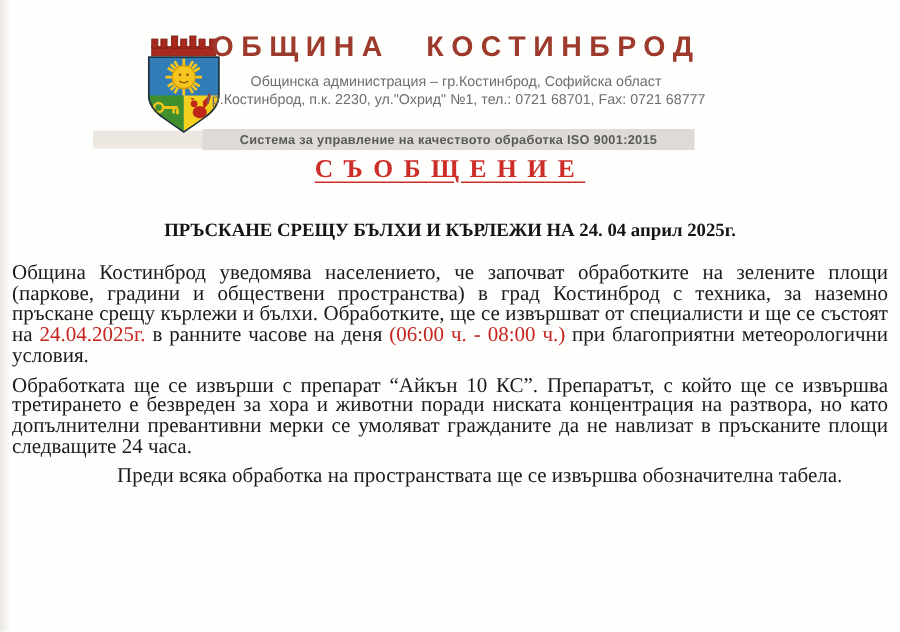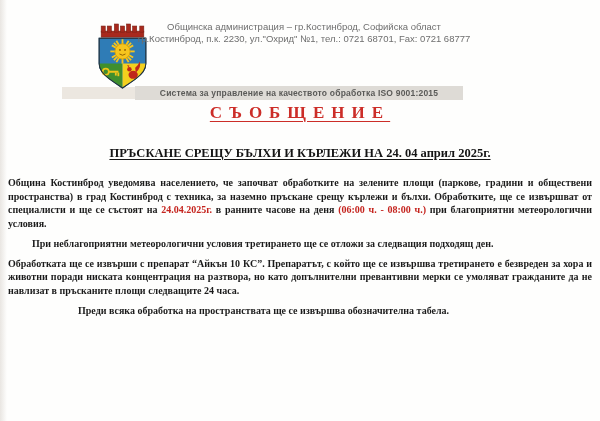--- a/index.html
+++ b/index.html
@@ -51,25 +51,25 @@
   }
   .notice-title span{
     color:#cc2d28;font-weight:bold;font-size:17px;
     letter-spacing:7px;text-decoration:underline;
     text-underline-offset:3px;
   }
   .subject{
     position:absolute;top:146px;left:0;width:100%;text-align:center;
     font-weight:bold;font-size:12.5px;color:#151515;
   }
-  .subject span{text-decoration:underline;text-underline-offset:2px;margin-top:24px;}
+  .subject span{text-underline-offset:2px;margin-top:24px;}
   
   .body-text{
     position:absolute;top:176px;left:8px;right:8px;
-    font-size:10px;font-weight:bold;line-height:13.7px;
+    font-size:14px;font-weight:normal;line-height:13.7px;
     color:#1b1b1b;text-align:justify;
   }
   .body-text p{margin:0 0 6px 0;}
   .p2{text-indent:24px;}
   .p4{margin-left:70px !important;text-align:left;}
   .red{color:#c5241e;}
 </style>
 </head>
 <body>
 
@@ -123,33 +123,33 @@
         <circle cx="34.8" cy="45.5" r="2.2"></circle>
         <path d="M41 49 Q47 44 45 38 Q43.5 42 40.5 44 Z"></path>
         <path d="M34 43.5 l-1.6 -1.8 l2.4 .2 Z"></path>
       </g>
 
       <path d="M5 15 H51 V40 Q51 48 41 55 Q34 60 28 64 Q22 60 15 55 Q5 48 5 40 Z" fill="none" stroke="#23323c" stroke-width="1"></path>
     </svg>
   </div>
 
   <div class="header-text">
+    <div class="muni-title">ОБЩИНА КОСТИНБРОД</div>
     <div class="addr">Общинска администрация – гр.Костинброд, Софийска област</div>
     <div class="addr">гр.Костинброд, п.к. 2230, ул."Охрид" №1, тел.: 0721 68701, Fax: 0721 68777</div>
   </div>
 
   <div class="iso-strip">Система за управление на качеството обработка ISO 9001:2015</div>
 
   <div class="notice-title">
     <span>СЪОБЩЕНИЕ</span>
   </div>
 
   <div class="subject">
     <span>ПРЪСКАНЕ СРЕЩУ БЪЛХИ И КЪРЛЕЖИ НА  24. 04 април 2025г.</span>
   </div>
 
   <div class="body-text">
     <p class="p1"><span>Община Костинброд уведомява населението, че започват обработките на зелените площи (паркове, градини и обществени пространства) в град Костинброд с техника, за наземно пръскане срещу кърлежи и бълхи. Обработките, ще се извършват от специалисти и ще се състоят на </span><span class="red">24.04.2025г.</span><span> в ранните часове на деня </span><span class="red">(06:00 ч. - 08:00 ч.)</span><span> при благоприятни метеорологични условия.</span></p>
-    <p class="p2">При неблагоприятни метеорологични условия третирането ще се отложи за следващия подходящ ден.</p>
     <p class="p3">Обработката ще се извърши с препарат “Айкън 10 КС”. Препаратът, с който ще се извършва третирането е безвреден за хора и животни поради ниската концентрация на разтвора, но като допълнителни превантивни мерки се умоляват гражданите да не навлизат в пръсканите площи следващите 24 часа.</p>
     <p class="p4">Преди всяка обработка на пространствата ще се извършва обозначителна табела.</p>
   </div>
 </div>
 
 </body></html>

